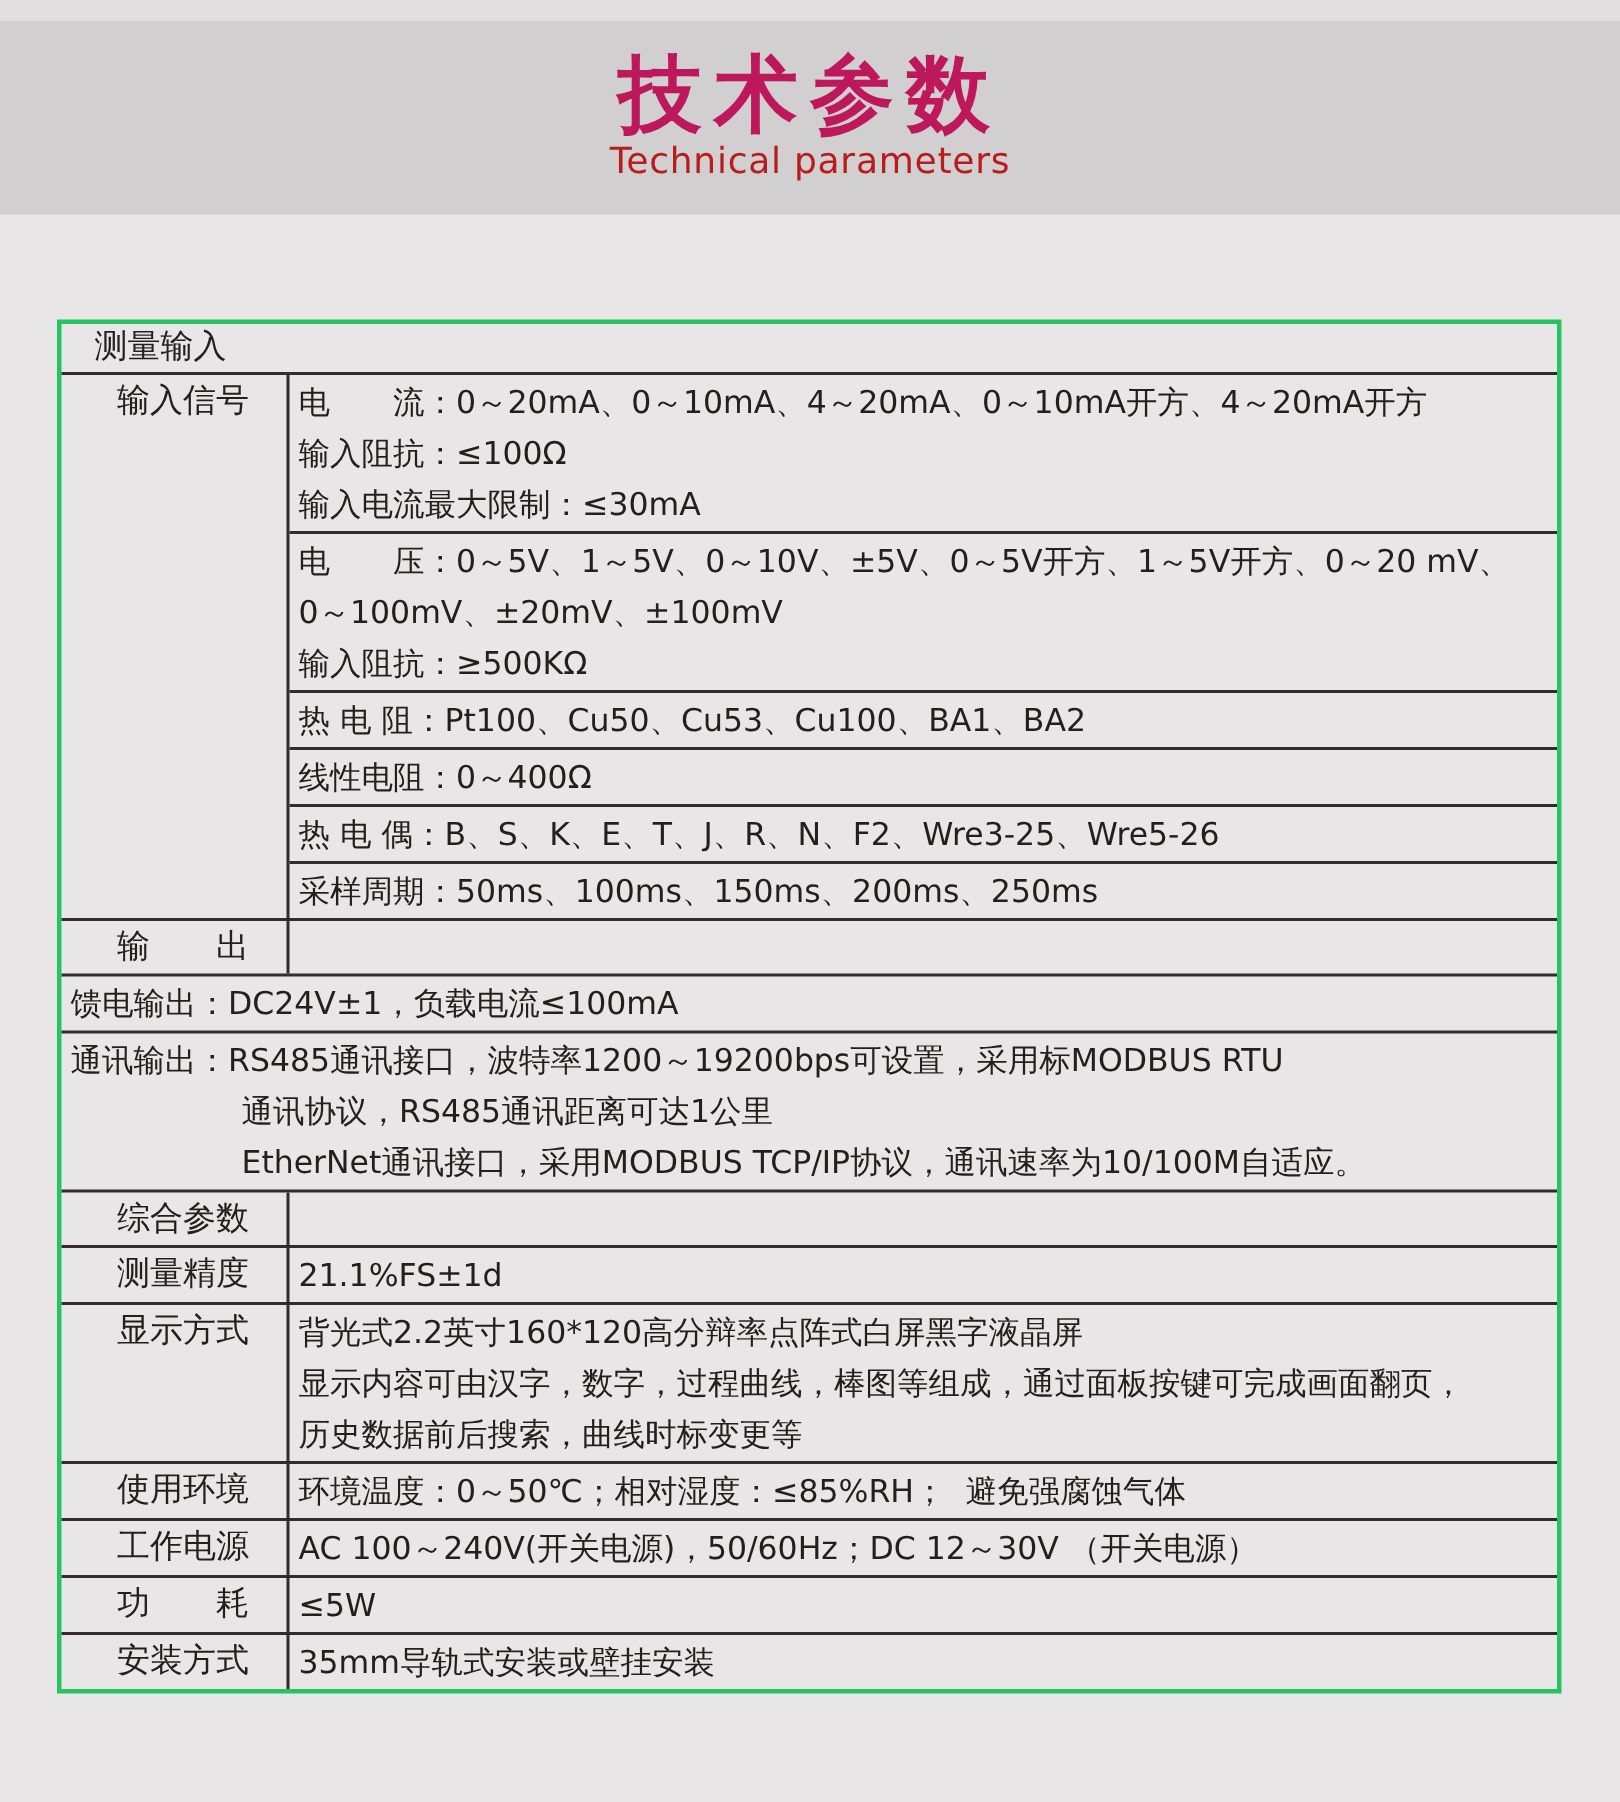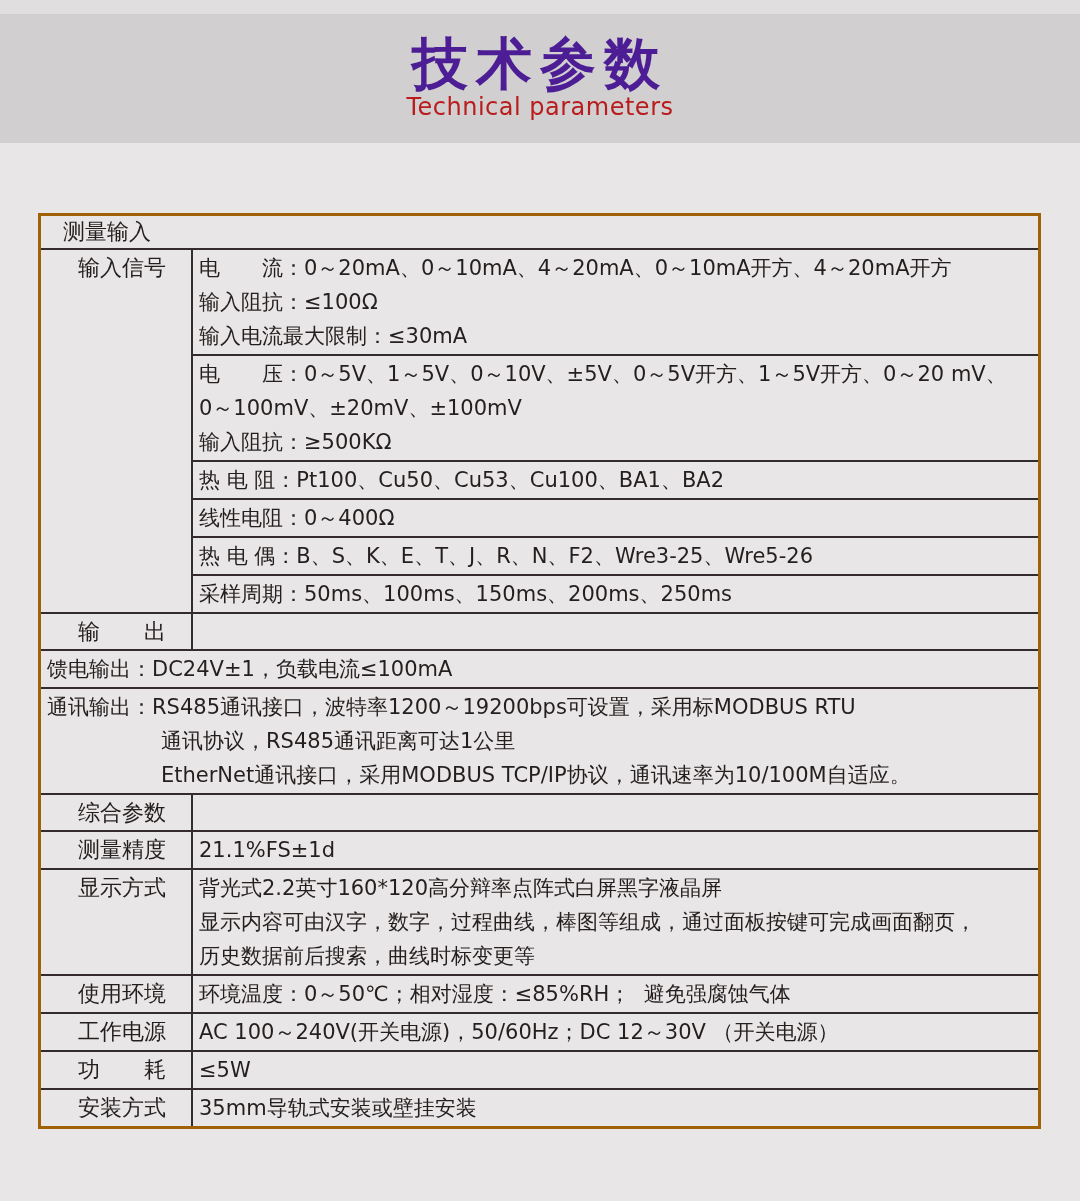--- a/index.html
+++ b/index.html
@@ -10,29 +10,29 @@
     color:#241e1e;
     overflow:hidden;
   }
   .top-strip{height:14px;background:#e0dede;}
   .header-band{
     height:129px;background:#d1cfcf;text-align:center;
   }
   .title{
     padding-top:20px;
     font-size:56px;font-weight:900;letter-spacing:8px;
-    color:#4c1d95;line-height:60px;
+    color:#be185d;line-height:60px;
   }
   .subtitle{
     font-size:24px;color:#b91c1c;letter-spacing:0.5px;line-height:26px;
   }
   .tbl{
     width:997px;
     margin:70px 0 0 38px;
-    border:3px solid #a16207;
+    border:3px solid #22c55e;
     background:#e8e6e6;
   }
   .row{display:flex;border-top:2px solid #342c2c;}
   .row:first-child{border-top:none;}
   .label-cell{
     flex:0 0 138px;width:138px;
     border-right:2px solid #342c2c;
     display:flex;justify-content:center;align-items:flex-start;
     font-size:22px;line-height:34px;
     padding-top:1px;

